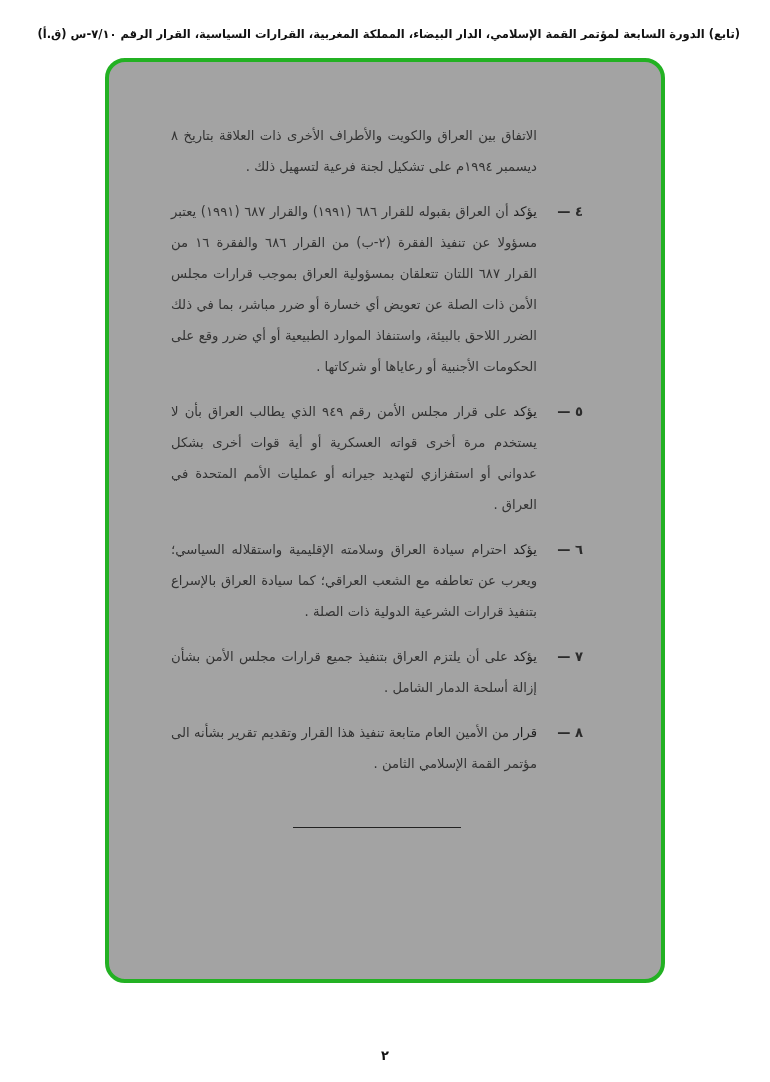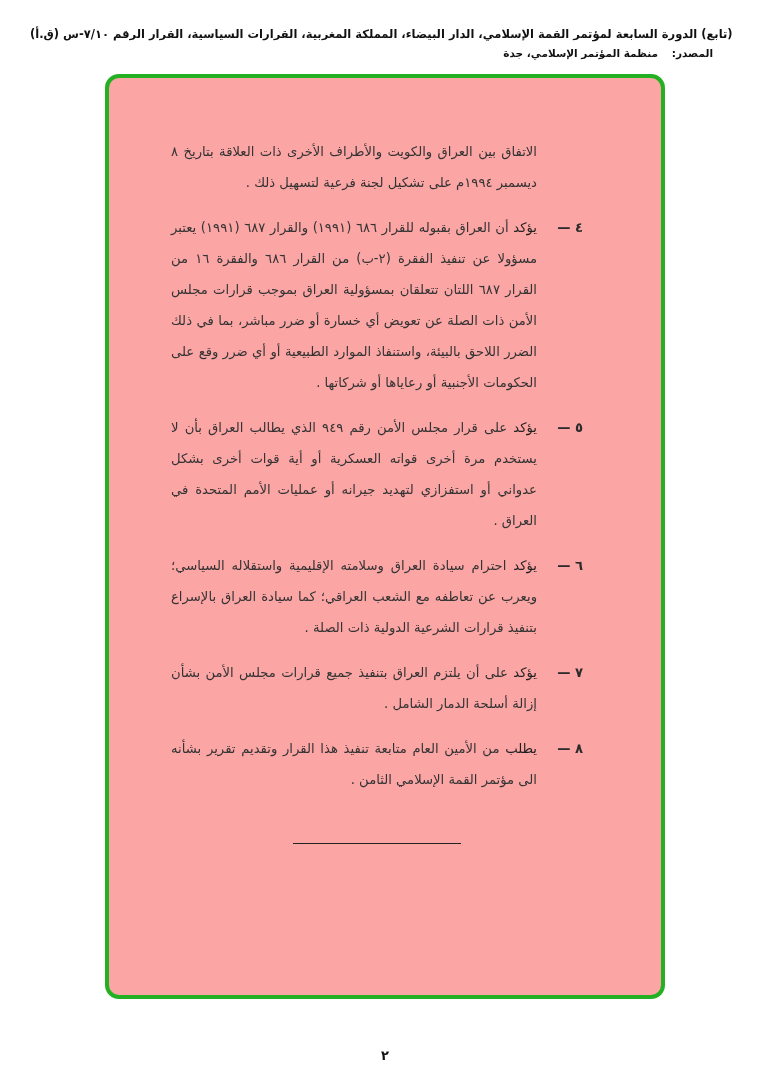--- a/index.html
+++ b/index.html
@@ -14,21 +14,21 @@
     position: relative;
     direction: rtl;
     color: #2e2e2e;
     overflow: hidden;
   }
   .header {
     padding-top: 26px;
   }
   .header-title {
     direction: rtl;
-    text-align: left;
+    text-align: right;
     font-size: 11.5px;
     font-weight: bold;
     color: #111;
     padding: 0 30px;
     line-height: 1.5;
   }
   .source-line {
     direction: rtl;
     text-align: right;
     font-size: 10.5px;
@@ -39,22 +39,22 @@
   .source-line .source-value {
     margin-right: 10px;
     font-weight: bold;
   }
   .document-frame {
     box-sizing: border-box;
     width: 560px;
     height: 925px;
     margin: 15px auto 0 auto;
     border: 4px solid #23b123;
-    border-radius: 14px;
-    background: #fca5a5;
+    border-radius: 20px;
+    background: #a3a3a3;
     position: relative;
   }
   .frame-content {
     direction: rtl;
     box-sizing: border-box;
     padding: 58px 78px 0 62px;
     font-size: 13.2px;
     line-height: 31px;
     text-align: justify;
     color: #333333;
@@ -97,24 +97,20 @@
     font-size: 13px;
     font-weight: bold;
     color: #111;
   }
 </style>
 </head>
 <body>
 
 <div class="header">
   <div class="header-title">(تابع) الدورة السابعة لمؤتمر القمة الإسلامي، الدار البيضاء، المملكة المغربية، القرارات السياسية، القرار الرقم ٧/١٠-س (ق.أ)</div>
-  <div class="source-line">
-    <span>المصدر:</span>
-    <span class="source-value">منظمة المؤتمر الإسلامي، جدة</span>
-  </div>
 </div>
 
 <div class="document-frame" style="border-color: rgb(35, 177, 35);">
   <div class="frame-content">
 
     <p class="intro-paragraph">الاتفاق بين العراق والكويت والأطراف الأخرى ذات العلاقة بتاريخ ٨ ديسمبر ١٩٩٤م على تشكيل لجنة فرعية لتسهيل ذلك .</p>
 
     <div class="resolution-item">
       <span class="item-marker">٤ —</span>
       <span class="item-text">
@@ -143,21 +139,21 @@
       <span class="item-marker">٧ —</span>
       <span class="item-text">
         <span class="item-lead">يؤكد</span>
         <span>على أن يلتزم العراق بتنفيذ جميع قرارات مجلس الأمن بشأن إزالة أسلحة الدمار الشامل .</span>
       </span>
     </div>
 
     <div class="resolution-item">
       <span class="item-marker">٨ —</span>
       <span class="item-text">
-        <span class="item-lead">يطلب</span>
+        <span class="item-lead">قرار</span>
         <span>من الأمين العام متابعة تنفيذ هذا القرار وتقديم تقرير بشأنه الى مؤتمر القمة الإسلامي الثامن .</span>
       </span>
     </div>
 
     <hr class="divider-line">
 
   </div>
 </div>
 
 <div class="page-footer">

